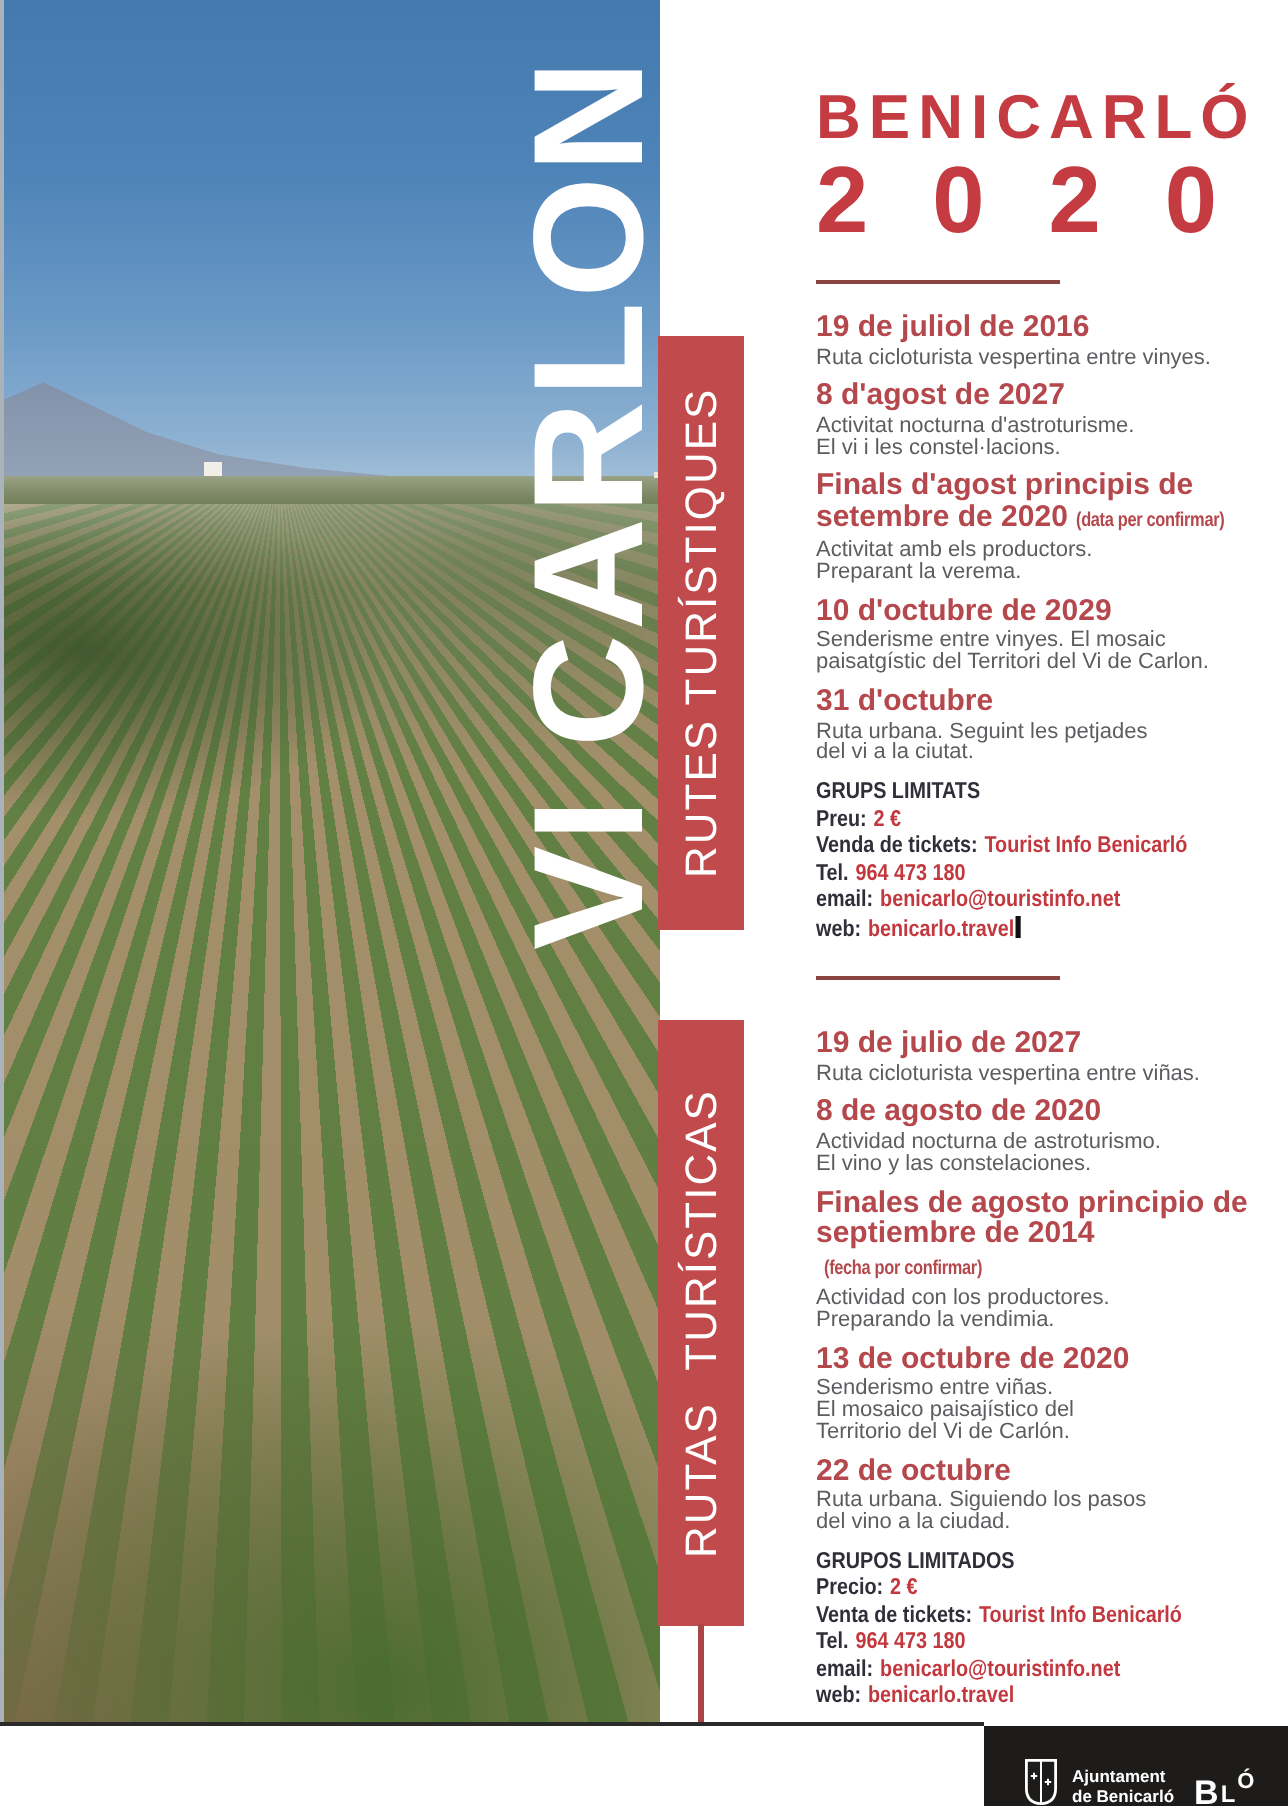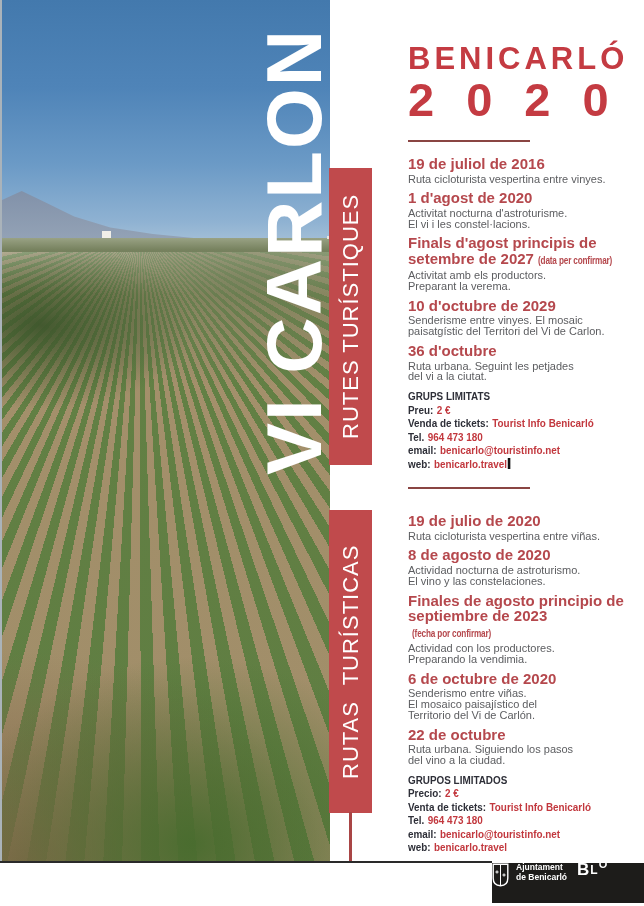--- a/index.html
+++ b/index.html
@@ -59,21 +59,21 @@
   .ev-line{font-size:11px;color:#5c5d60;line-height:10.8px;white-space:nowrap;}
   .contact{margin-top:8px;}
   .c-row{font-size:11.5px;font-weight:bold;color:#2e2f38;line-height:13.5px;white-space:nowrap;
        transform:scaleX(0.86);transform-origin:0 0;}
   .c-label{margin-right:4px;}
   .c-val{color:#c2383e;}
   .cursor{display:inline-block;width:3px;height:11px;background:#111111;vertical-align:-1px;margin-left:1px;}
 
   
   .footer-bar{position:absolute;left:492px;top:863px;width:152px;height:40px;background:#1d1c1a;
-       display:flex;align-items:flex-start;box-sizing:border-box;}
+       display:flex;align-items:flex-end;padding-left:20px;box-sizing:border-box;}
   .shield{display:inline-flex;margin-right:7px;}
   .aj-text{display:flex;flex-direction:column;color:#ffffff;font-size:8.5px;font-weight:bold;line-height:9.5px;}
   .blo{color:#ffffff;margin-left:10px;display:flex;align-items:flex-end;letter-spacing:1px;}
   .blo-b{font-size:17px;font-weight:bold;line-height:13px;}
   .blo-l{font-size:12px;font-weight:bold;line-height:12px;}
   .blo-o{font-size:11px;font-weight:bold;position:relative;top:-7px;line-height:10px;}
 </style>
 </head>
 <body>
 
@@ -105,69 +105,69 @@
     <div class="title">BENICARLÓ</div>
     <div class="year">2020</div>
     <div class="divider d1"></div>
 
     <section class="lang-block">
       <div class="ev">
         <div class="ev-date"><span>19 de juliol de 2016</span></div>
         <div class="ev-line">Ruta cicloturista vespertina entre vinyes.</div>
       </div>
       <div class="ev">
-        <div class="ev-date"><span>1 d'agost de 2020</span></div>
+        <div class="ev-date"><span>8 d'agost de 2027</span></div>
         <div class="ev-line">Activitat nocturna d'astroturisme.</div>
         <div class="ev-line">El vi i les constel·lacions.</div>
       </div>
       <div class="ev">
-        <div class="ev-date"><span>Finals d'agost principis de setembre de 2027</span><span class="ev-note">(data per confirmar)</span></div>
+        <div class="ev-date"><span>Finals d'agost principis de setembre de 2020</span><span class="ev-note">(data per confirmar)</span></div>
         <div class="ev-line">Activitat amb els productors.</div>
         <div class="ev-line">Preparant la verema.</div>
       </div>
       <div class="ev">
         <div class="ev-date"><span>10 d'octubre de 2029</span></div>
         <div class="ev-line">Senderisme entre vinyes. El mosaic</div>
         <div class="ev-line">paisatgístic del Territori del Vi de Carlon.</div>
       </div>
       <div class="ev">
-        <div class="ev-date"><span>36 d'octubre</span></div>
+        <div class="ev-date"><span>31 d'octubre</span></div>
         <div class="ev-line">Ruta urbana. Seguint les petjades</div>
         <div class="ev-line">del vi a la ciutat.</div>
       </div>
 
       <div class="contact">
         <div class="c-row"><span class="c-label">GRUPS LIMITATS</span></div>
         <div class="c-row"><span class="c-label">Preu:</span><span class="c-val">2 €</span></div>
         <div class="c-row"><span class="c-label">Venda de tickets:</span><span class="c-val">Tourist Info Benicarló</span></div>
         <div class="c-row"><span class="c-label">Tel.</span><span class="c-val">964 473 180</span></div>
         <div class="c-row"><span class="c-label">email:</span><span class="c-val">benicarlo@touristinfo.net</span></div>
         <div class="c-row"><span class="c-label">web:</span><span class="c-val">benicarlo.travel</span><span class="cursor"></span></div>
       </div>
     </section>
 
     <div class="divider d2"></div>
 
     <section class="lang-block lang-es">
       <div class="ev">
-        <div class="ev-date"><span>19 de julio de 2020</span></div>
+        <div class="ev-date"><span>19 de julio de 2027</span></div>
         <div class="ev-line">Ruta cicloturista vespertina entre viñas.</div>
       </div>
       <div class="ev">
         <div class="ev-date"><span>8 de agosto de 2020</span></div>
         <div class="ev-line">Actividad nocturna de astroturismo.</div>
         <div class="ev-line">El vino y las constelaciones.</div>
       </div>
       <div class="ev">
-        <div class="ev-date"><span>Finales de agosto principio de septiembre de 2023</span><span class="ev-note">(fecha por confirmar)</span></div>
+        <div class="ev-date"><span>Finales de agosto principio de septiembre de 2014</span><span class="ev-note">(fecha por confirmar)</span></div>
         <div class="ev-line">Actividad con los productores.</div>
         <div class="ev-line">Preparando la vendimia.</div>
       </div>
       <div class="ev">
-        <div class="ev-date"><span>6 de octubre de 2020</span></div>
+        <div class="ev-date"><span>13 de octubre de 2020</span></div>
         <div class="ev-line">Senderismo entre viñas.</div>
         <div class="ev-line">El mosaico paisajístico del</div>
         <div class="ev-line">Territorio del Vi de Carlón.</div>
       </div>
       <div class="ev">
         <div class="ev-date"><span>22 de octubre</span></div>
         <div class="ev-line">Ruta urbana. Siguiendo los pasos</div>
         <div class="ev-line">del vino a la ciudad.</div>
       </div>
 

